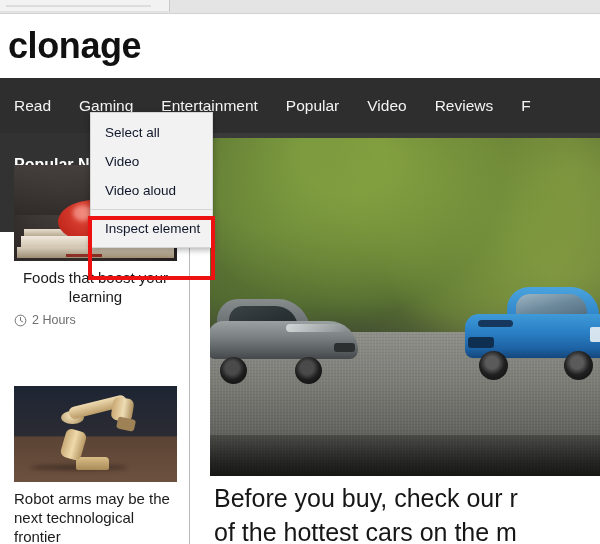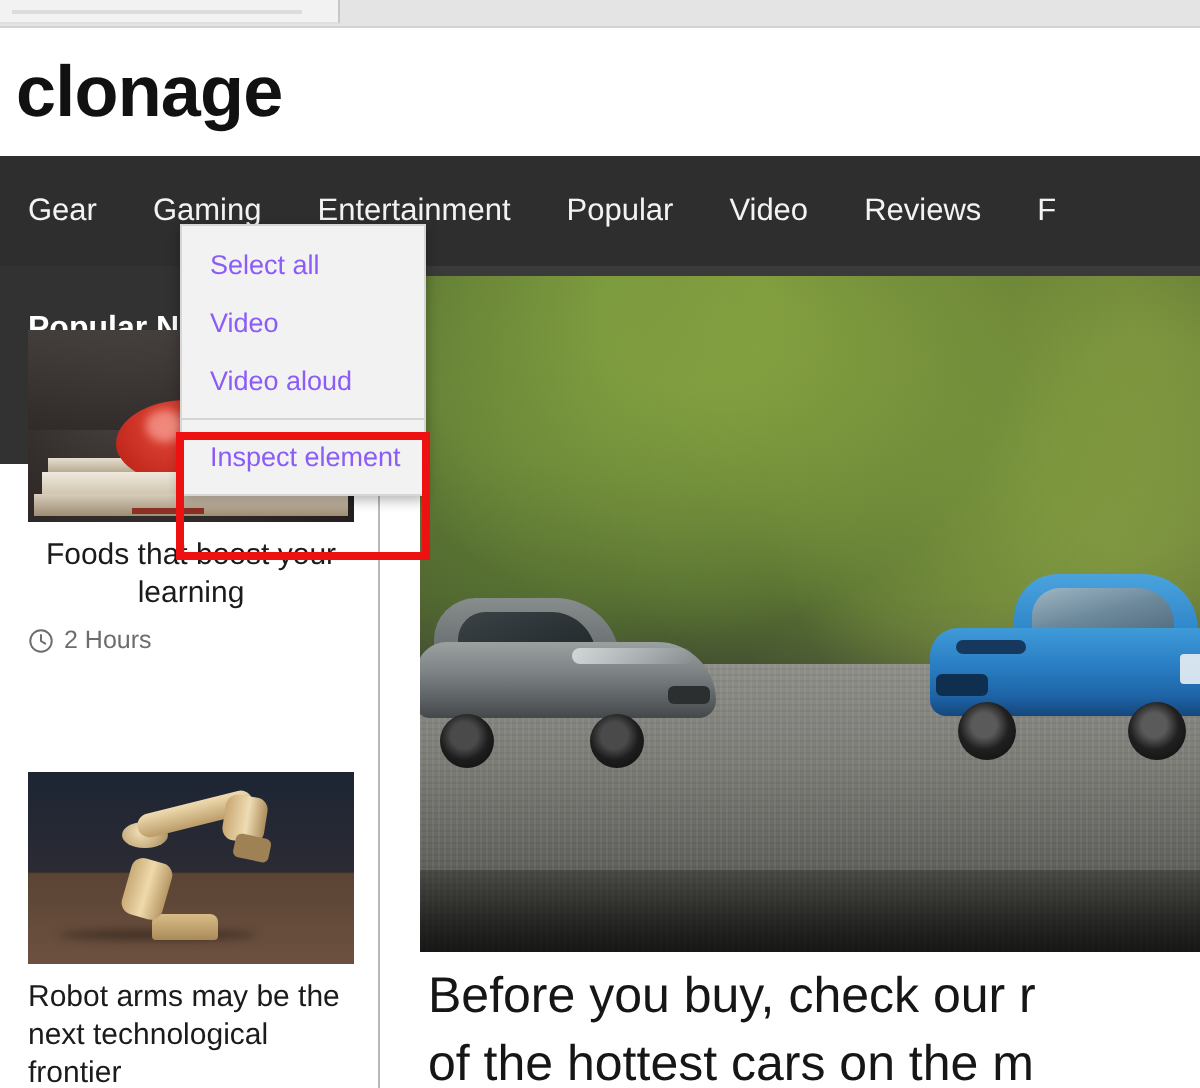--- a/index.html
+++ b/index.html
@@ -273,21 +273,21 @@
   
   .context-menu {
     position: absolute; left: 90px; top: 112px; width: 123px;
     background: #f2f2f2;
     border: 1px solid #d6d6d6;
     box-shadow: 0 2px 6px rgba(0,0,0,.30);
     padding: 5px 0 4px 0;
     z-index: 40;
   }
   .menu-item {
-    font-size: 13.5px; color: #8b5cf6;
+    font-size: 13.5px; color: #0f172a;
     padding: 6px 16px 6px 14px; line-height: 17px; cursor: default;
     white-space: nowrap;
   }
   .menu-separator {
     height: 1px; background: #d4d4d4; margin: 4px 0 4px 0;
   }
   .menu-highlight-box {
     position: absolute; left: 88px; top: 216px; width: 127px; height: 64px;
     border: 4px solid #ee1111; z-index: 50; pointer-events: none;
   }
@@ -302,21 +302,21 @@
       <div class="chrome-tab-line"></div>
     </div>
   </div>
 
   <div class="site-header">
     <div class="site-logo">clonage</div>
   </div>
 
   <div class="navbar">
     <div class="nav-items">
-      <div class="nav-item">Gear</div>
+      <div class="nav-item">Read</div>
       <div class="nav-item">Gaming</div>
       <div class="nav-item">Entertainment</div>
       <div class="nav-item">Popular</div>
       <div class="nav-item">Video</div>
       <div class="nav-item">Reviews</div>
       <div class="nav-item">F</div>
     </div>
   </div>
 
   <div class="sidebar">

